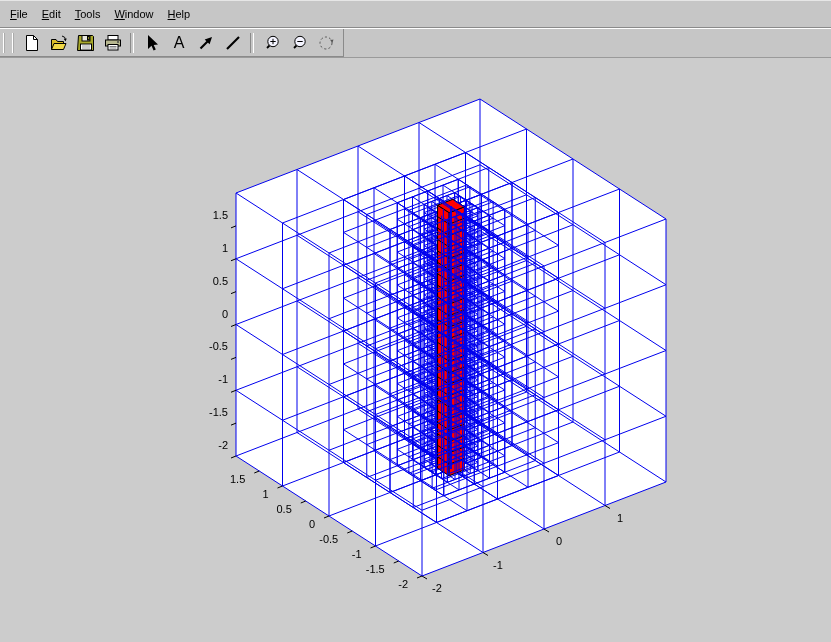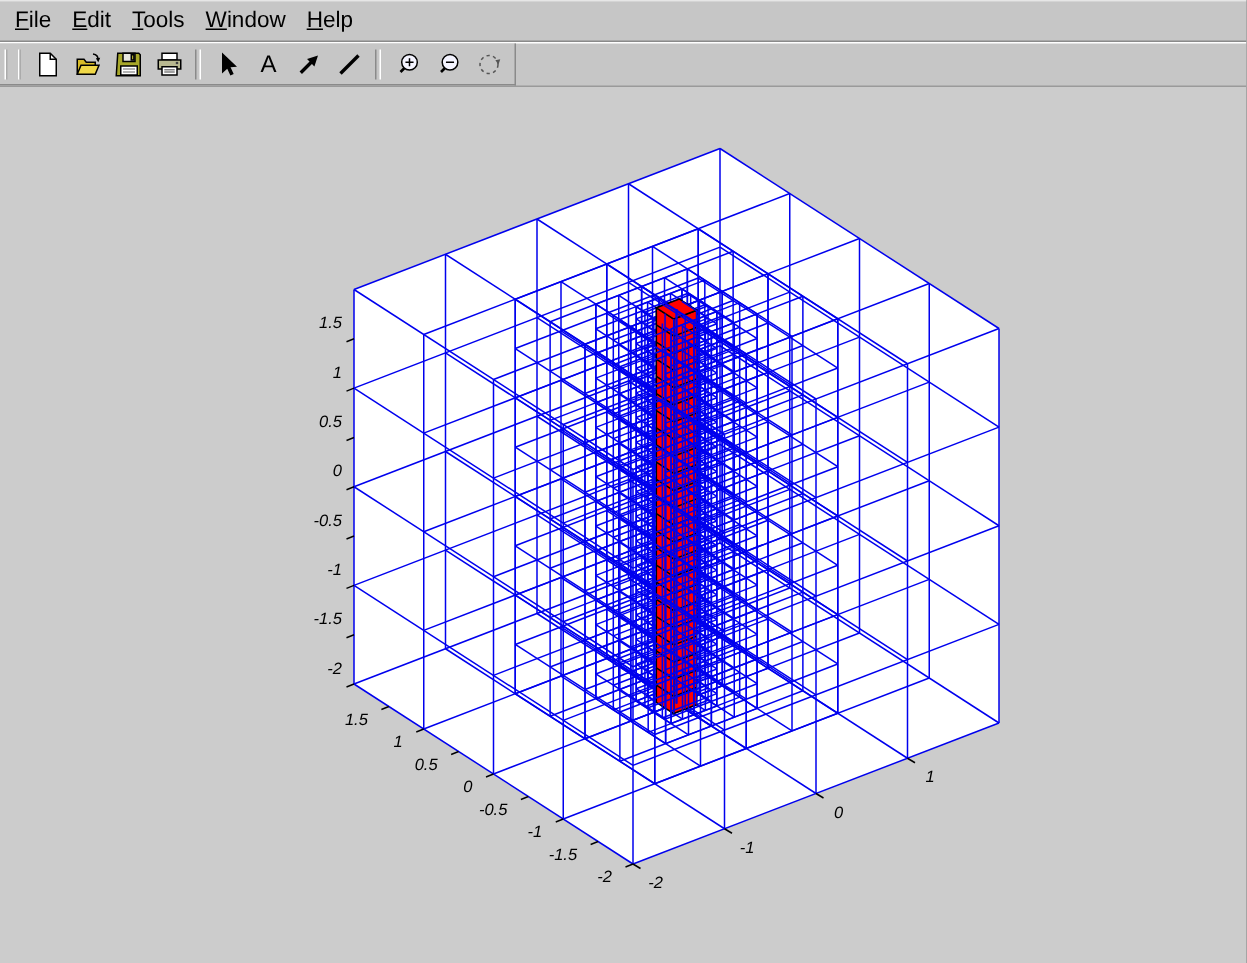--- a/index.html
+++ b/index.html
@@ -2,36 +2,36 @@
 <html><head>
 <meta charset="utf-8">
 <style>
   html,body{margin:0;padding:0;background:#888;}
   .figure{position:relative;width:831px;height:642px;background:#cccccc;
           font-family:"Liberation Sans",sans-serif;overflow:hidden;
           border-top:1px solid #e6e6e6;box-sizing:border-box;}
   
   .menu-bar{height:26px;background:#c6c6c6;border-bottom:1px solid #8a8a8a;
             display:flex;align-items:center;padding-left:3px;}
-  .menu-item{font-size:15px;color:#000;padding:0 7px;line-height:24px;cursor:default;}
+  .menu-item{font-size:11px;color:#000;padding:0 7px;line-height:24px;cursor:default;}
   .menu-item .mn{text-decoration:underline;}
   
   .toolbar{height:28px;background:#c6c6c6;border-top:1px solid #ffffff;
            border-bottom:1px solid #9a9a9a;display:flex;align-items:stretch;}
   .tool-panel{display:flex;align-items:center;padding:1px 4px 1px 2px;
               border-right:1px solid #8a8a8a;border-bottom:1px solid #8a8a8a;
               background:#c6c6c6;}
   .grip{width:7px;height:20px;margin:0 4px 0 1px;
         border-left:2px ridge #fff;border-right:2px ridge #fff;}
   .tbtn{width:25px;height:24px;display:flex;align-items:center;justify-content:center;
         background:transparent;border:none;padding:0;margin:0 1px;}
   .tsep{width:2px;height:20px;margin:0 4px;border-left:1px solid #8a8a8a;
         border-right:1px solid #ffffff;}
   
-  .canvas{position:absolute;left:0;top:56px;width:789px;height:586px;font-style:italic;}
+  .canvas{position:absolute;left:0;top:56px;width:789px;height:586px;}
   svg text{font-family:"Liberation Sans",sans-serif;}
 </style>
 </head>
 <body>
 
 <div class="figure">
 
   <div class="menu-bar" id="menuBar">
       <div class="menu-item"><span class="mn">F</span>ile</div>
       <div class="menu-item"><span class="mn">E</span>dit</div>

